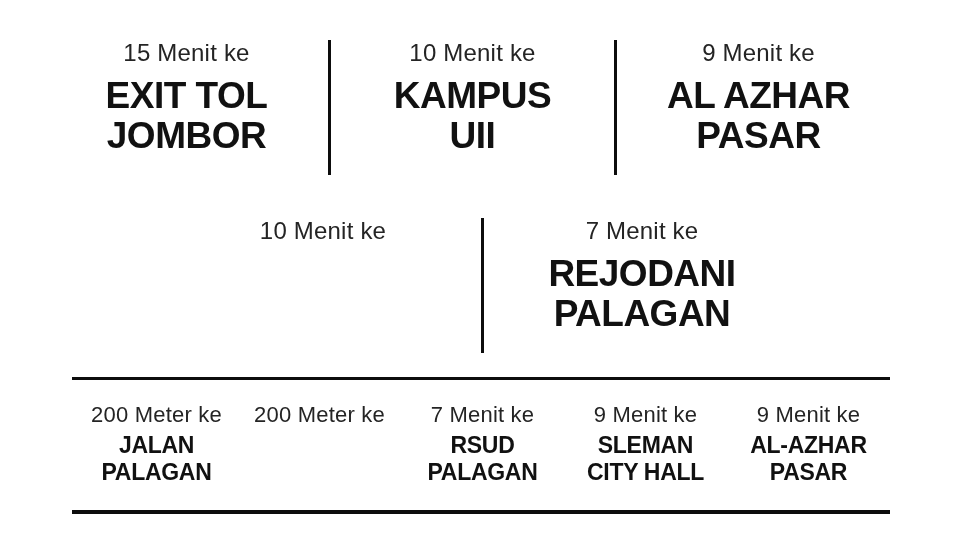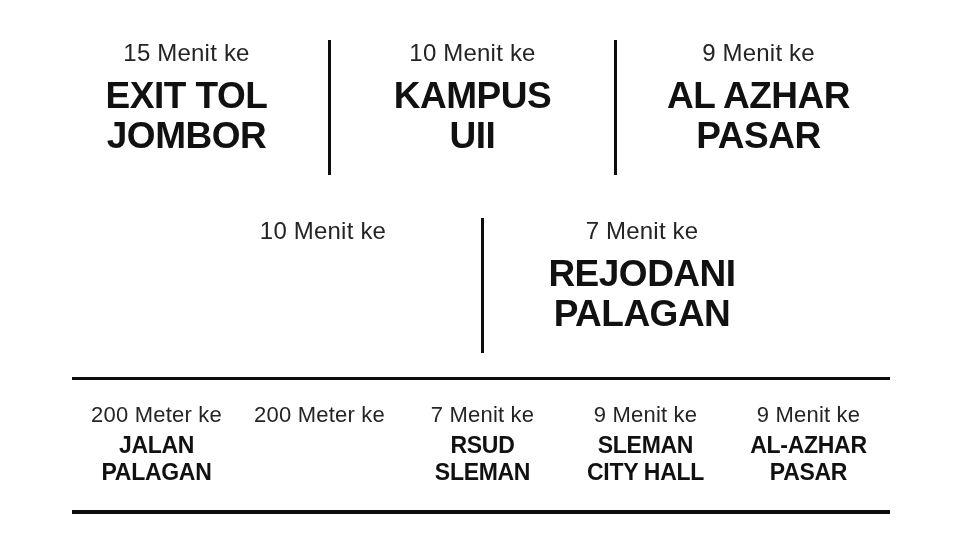--- a/index.html
+++ b/index.html
@@ -125,21 +125,21 @@
     <div class="time-label">200 Meter ke</div>
     <div class="place-name">JALAN
 PALAGAN</div>
   </div>
   <div class="dest">
     <div class="time-label">200 Meter ke</div>
   </div>
   <div class="dest">
     <div class="time-label">7 Menit ke</div>
     <div class="place-name">RSUD
-SLEMAN</div>
+PALAGAN</div>
   </div>
   <div class="dest">
     <div class="time-label">9 Menit ke</div>
     <div class="place-name">SLEMAN
 CITY HALL</div>
   </div>
   <div class="dest">
     <div class="time-label">9 Menit ke</div>
     <div class="place-name">AL-AZHAR
 PASAR</div>

